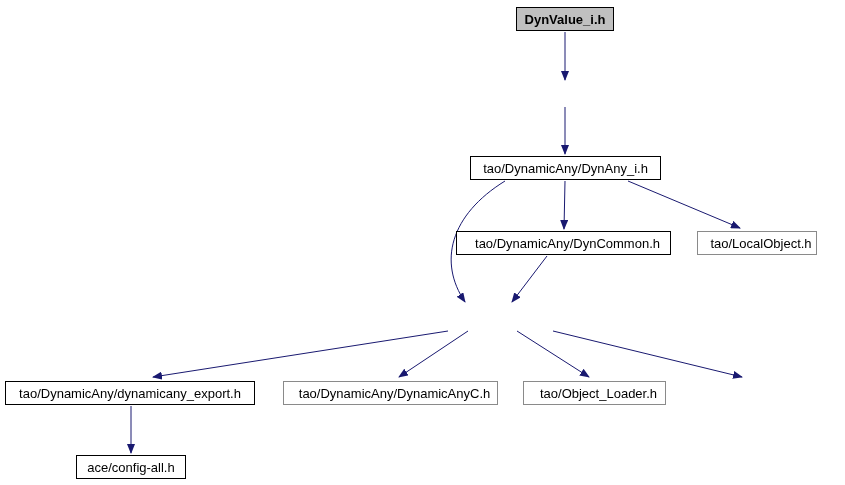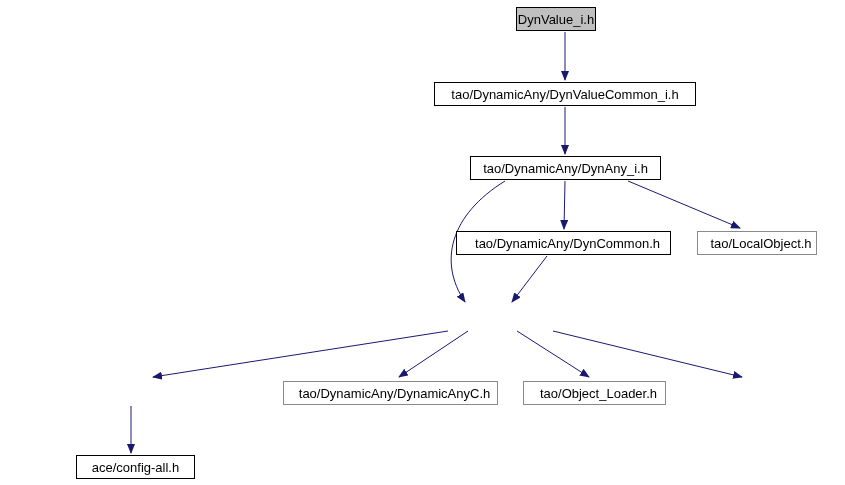--- a/index.html
+++ b/index.html
@@ -68,48 +68,48 @@
     <path d="M628,181 L740,228" marker-end="url(#arrow)"></path>
     <path d="M505,181 C450,215 438,262 465,302" marker-end="url(#arrow)"></path>
     <path d="M547,256 L512,302" marker-end="url(#arrow)"></path>
     <path d="M448,331 L153,377" marker-end="url(#arrow)"></path>
     <path d="M468,331 L399,377" marker-end="url(#arrow)"></path>
     <path d="M517,331 L589,377" marker-end="url(#arrow)"></path>
     <path d="M553,331 L742,377" marker-end="url(#arrow)"></path>
     <path d="M131,406 L131,453" marker-end="url(#arrow)"></path>
   </svg>
 
-  <div class="node node-root" style="left:516px; top:7px; width:80px;">
+  <div class="node node-root" style="left:516px; top:7px; width:98px;font-weight:bold;">
     <span>DynValue_i.h</span>
   </div>
 
-  <div class="node" style="left:434px; top:82px; width:262px;">
-    <span>tao/DynamicAny/DynValueCommon_i.h</span>
-  </div>
 
   <div class="node" style="left:470px; top:156px; width:191px;">
     <span>tao/DynamicAny/DynAny_i.h</span>
   </div>
 
   <div class="node" style="left:456px; top:231px; width:215px;padding-left:8px;">
     <span>tao/DynamicAny/DynCommon.h</span>
   </div>
 
   <div class="node node-plain" style="left:697px; top:231px; width:120px;">
     <span>tao/LocalObject.h</span>
   </div>
 
 
+  <div class="node" style="left:5px; top:381px; width:250px;">
+    <span>tao/DynamicAny/dynamicany_export.h</span>
+  </div>
 
   <div class="node node-plain" style="left:283px; top:381px; width:215px;">
     <span>tao/DynamicAny/DynamicAnyC.h</span>
   </div>
 
   <div class="node node-plain" style="left:523px; top:381px; width:143px;">
     <span>tao/Object_Loader.h</span>
   </div>
 
 
-  <div class="node" style="left:76px; top:455px; width:119px;">
+  <div class="node" style="left:76px; top:455px; width:110px;">
     <span>ace/config-all.h</span>
   </div>
 
 </div>
 
 </body></html>

